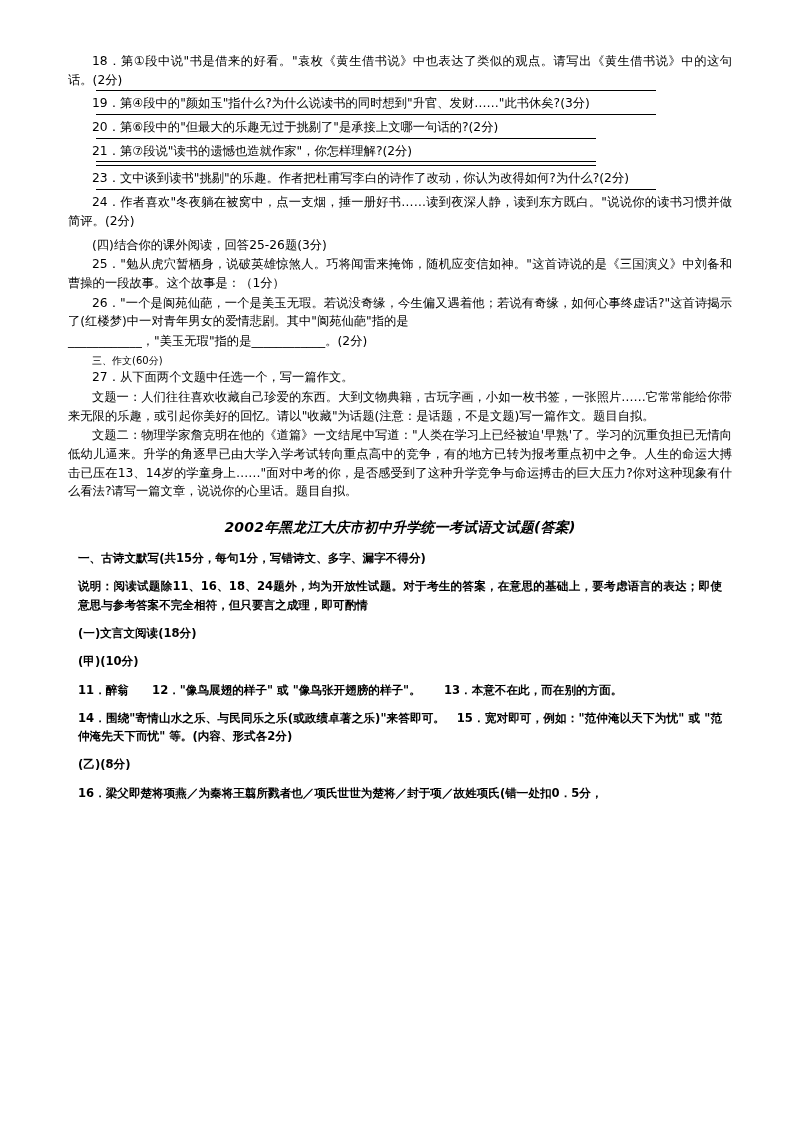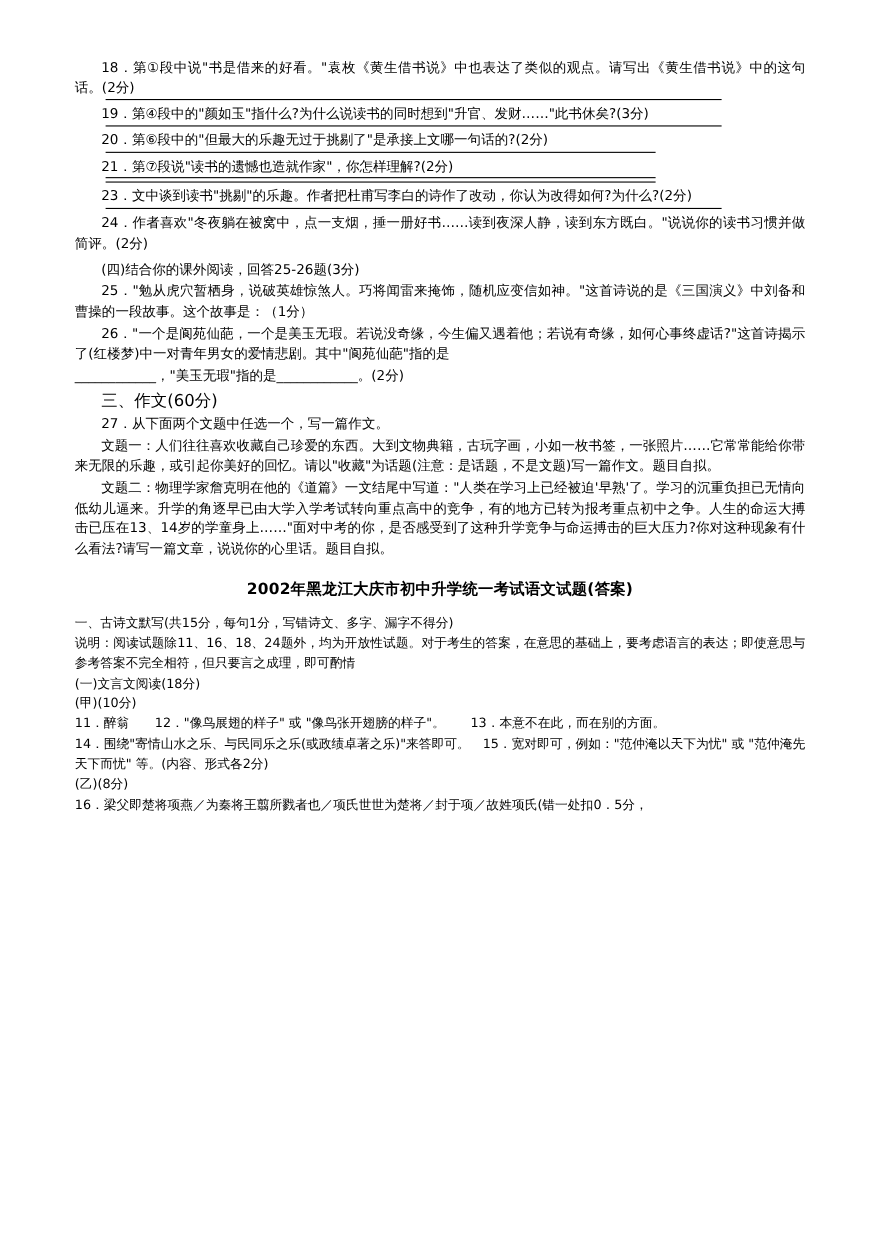--- a/index.html
+++ b/index.html
@@ -33,37 +33,39 @@
   .blankline {
     border-bottom: 1px solid #000;
     height: 0;
     margin: 1px 0 3px 28px;
     width: 560px;
   }
   .blankline.mid {
     width: 500px;
   }
   .section-head {
-    font-size: 15px;
+    font-size: 10px;
     line-height: 1.55;
     text-indent: 24px;
     margin: 2px 0 0 0;
   }
   .title {
     text-align: center;
     font-weight: bold;
     font-size: 14px;
     margin: 18px 0 12px 0;
     letter-spacing: 0.2px;
+    font-style: italic;
   }
   .ans {
     font-size: 11.6px;
     line-height: 1.58;
-    margin: 0;
+    margin: 10px;
     text-align: justify;
+    font-weight: bold;
   }
   .gap-sm { height: 4px; }
 </style>
 </head>
 <body>
 
 <div class="page">
 
   <p class="q indent">18．第①段中说"书是借来的好看。"袁枚《黄生借书说》中也表达了类似的观点。请写出《黄生借书说》中的这句话。(2分)</p>
   <div class="blankline"></div>

